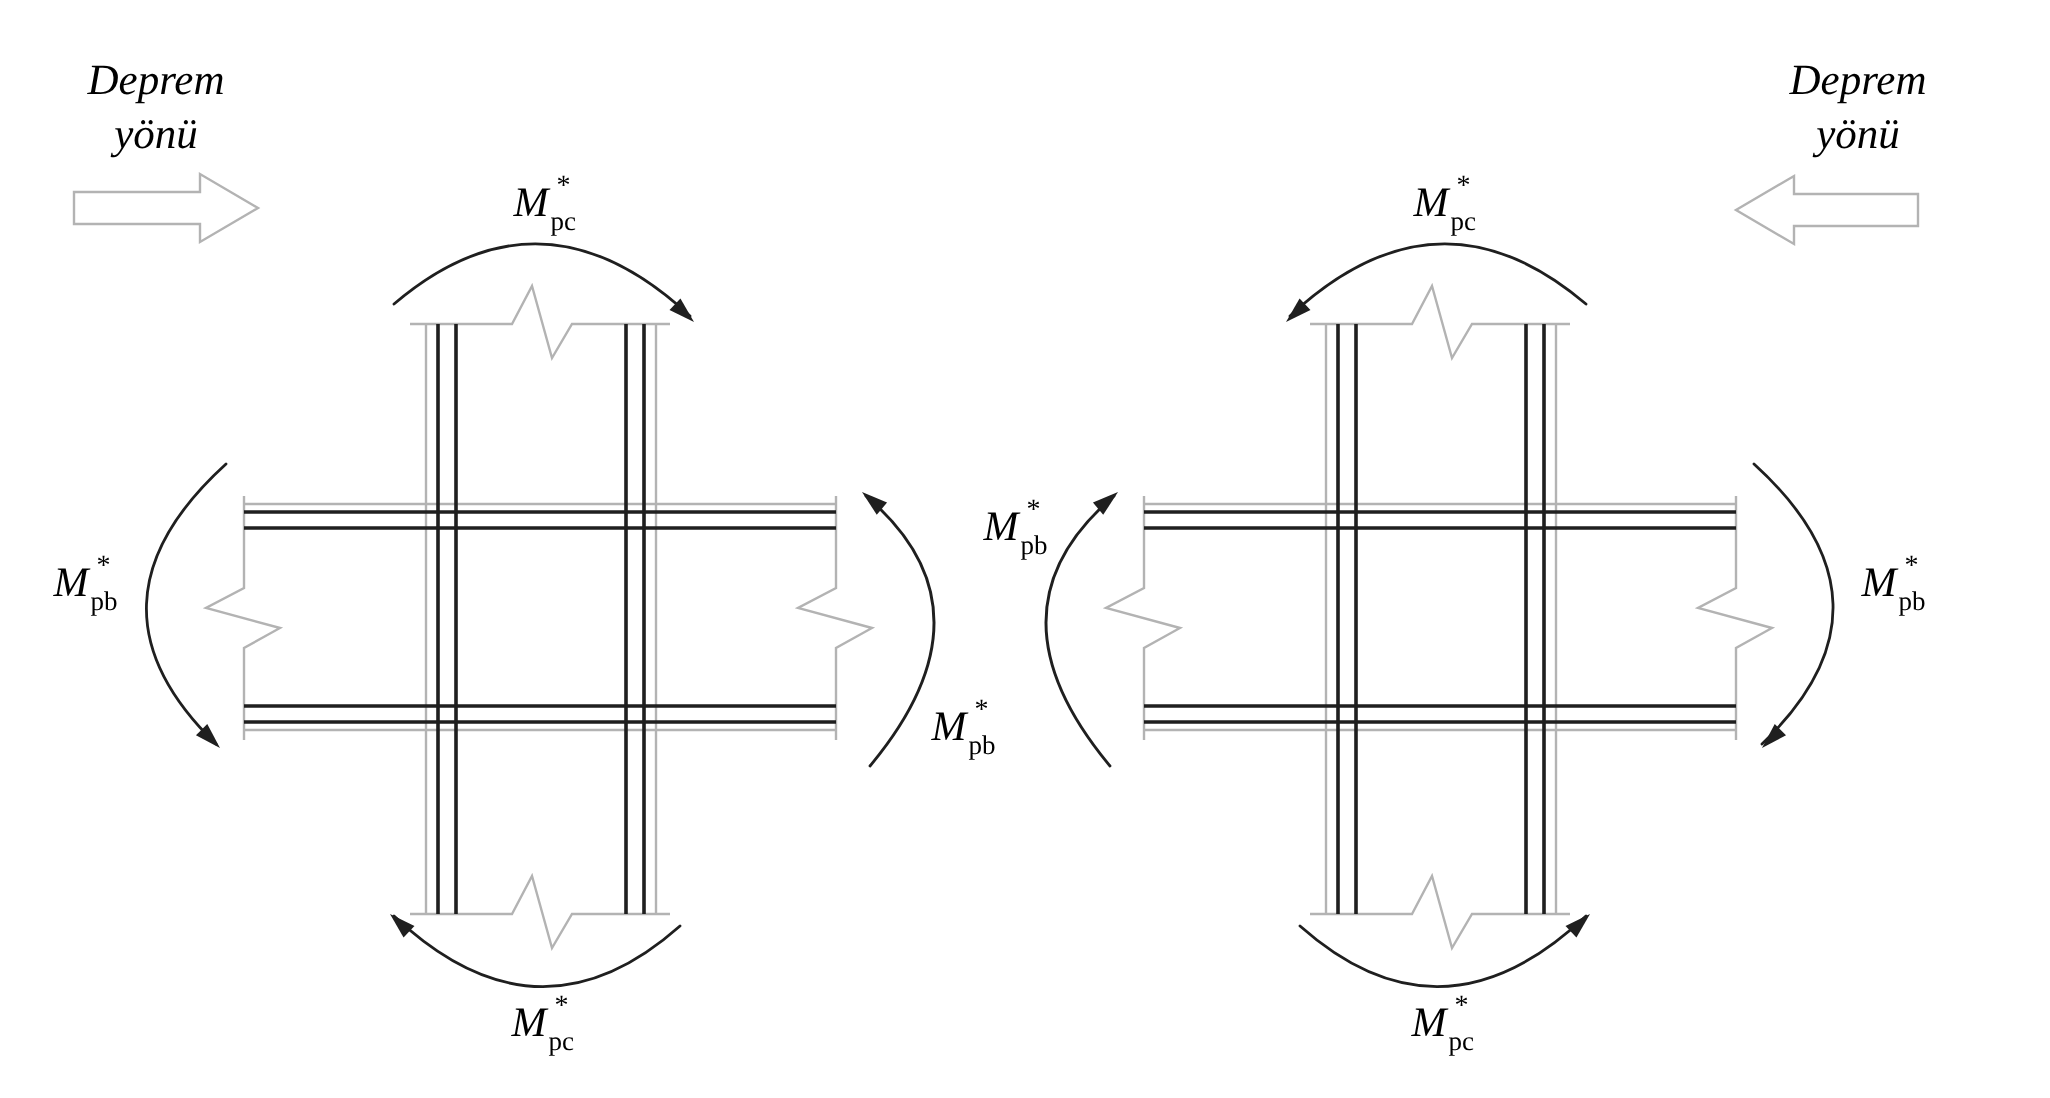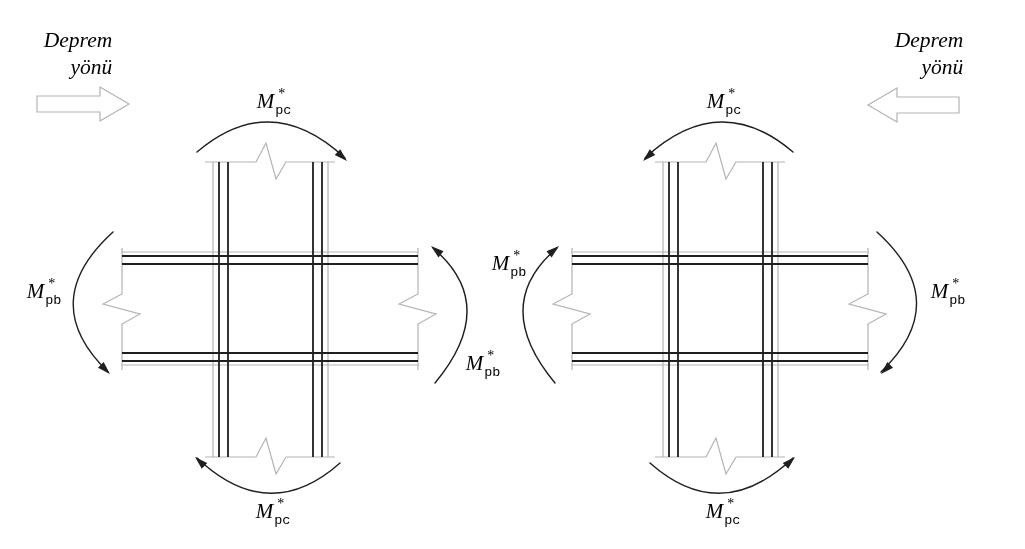--- a/index.html
+++ b/index.html
@@ -8,21 +8,21 @@
     width:1025px;height:549px;
     background:#ffffff;
     font-family:"Liberation Serif", serif;
     color:#000;
     overflow:hidden;
   }
   .canvas svg{position:absolute;left:0;top:0;}
   .dir{
     position:absolute;
     transform:translateX(-50%);
-    text-align:right;
+    text-align:center;
     font-style:italic;
     font-size:21.5px;
     line-height:27px;
     white-space:nowrap;
   }
   .dir-left{left:78px;top:27px;}
   .dir-right{left:929px;top:27px;}
   .mlabel{
     position:absolute;
     transform:translate(-50%,-50%);
@@ -38,21 +38,21 @@
     width:16px;height:26px;
     vertical-align:middle;
     margin-left:1px;
   }
   .msup{
     position:absolute;top:-3px;left:3px;
     font-size:14px;font-style:normal;
   }
   .msub{
     position:absolute;bottom:-1px;left:0;
-    font-size:13.5px;font-style:normal;font-family:Liberation Mono, monospace;
+    font-size:13.5px;font-style:normal;
   }
   .lbl-l-top{left:274px;top:103px;}
   .lbl-l-bottom{left:273px;top:513px;}
   .lbl-l-left{left:44px;top:293px;}
   .lbl-l-right{left:483px;top:365px;}
   .lbl-r-top{left:724px;top:103px;}
   .lbl-r-bottom{left:723px;top:513px;}
   .lbl-r-left{left:509px;top:265px;}
   .lbl-r-right{left:948px;top:293px;}
 </style>

